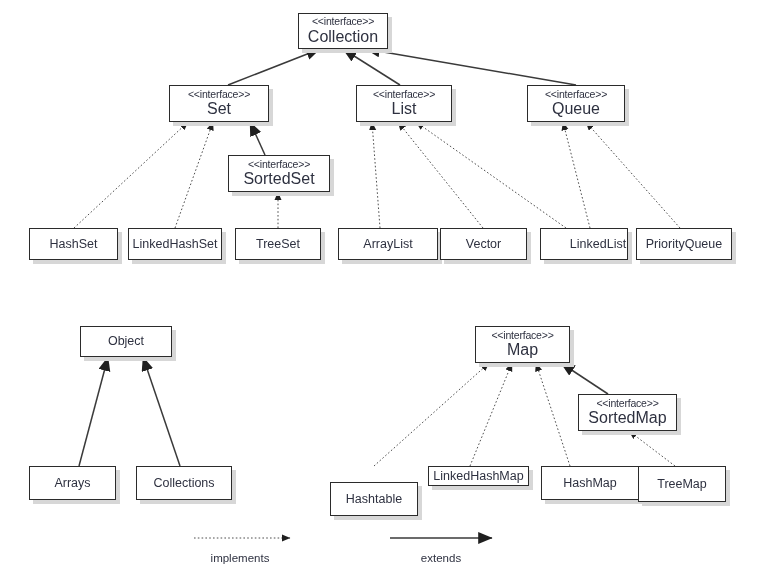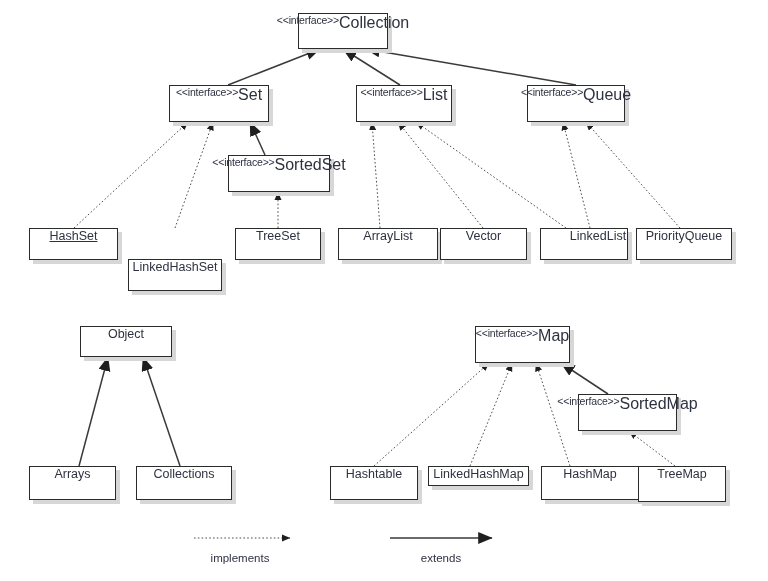--- a/index.html
+++ b/index.html
@@ -23,22 +23,22 @@
     height: 581px;
     pointer-events: none;
   }
   .node {
     position: absolute;
     box-sizing: border-box;
     background: #ffffff;
     border: 1.6px solid #2b2b2b;
     color: #2e3140;
     display: flex;
-    flex-direction: row;
-    align-items: flex-start;
+    flex-direction: column;
+    align-items: center;
     justify-content: center;
     line-height: 1.18;
     text-align: center;
     box-shadow: 4px 4px 0 0 #d7d7d7;
     z-index: 2;
   }
   .node .stereo {
     font-size: 10.5px;
     letter-spacing: -0.2px;
     white-space: nowrap;
@@ -111,24 +111,24 @@
         <div class="cname">List</div>
       </div>
       <div class="node iface" style="left: 527px; top: 85px; width: 98px; height: 37px;">
         <div class="stereo">&lt;&lt;interface&gt;&gt;</div>
         <div class="cname">Queue</div>
       </div>
       <div class="node iface" style="left: 228px; top: 155px; width: 102px; height: 37px;">
         <div class="stereo">&lt;&lt;interface&gt;&gt;</div>
         <div class="cname">SortedSet</div>
       </div>
-      <div class="node cls" style="left: 29px; top: 228px; width: 89px; height: 32px; text-decoration: underline;">
+      <div class="node cls" style="left: 29px; top: 228px; width: 89px; height: 32px;">
         <div class="cname">HashSet</div>
       </div>
-      <div class="node cls" style="left: 128px; top: 228px; width: 94px; height: 32px; margin-top: 31px;">
+      <div class="node cls" style="left: 128px; top: 228px; width: 94px; height: 32px;">
         <div class="cname">LinkedHashSet</div>
       </div>
       <div class="node cls" style="left: 235px; top: 228px; width: 86px; height: 32px;">
         <div class="cname">TreeSet</div>
       </div>
       <div class="node cls" style="left: 338px; top: 228px; width: 100px; height: 32px;">
         <div class="cname">ArrayList</div>
       </div>
       <div class="node cls" style="left: 440px; top: 228px; width: 87px; height: 32px;">
         <div class="cname">Vector</div>
@@ -149,21 +149,21 @@
         <div class="cname">Collections</div>
       </div>
       <div class="node iface" style="left: 475px; top: 326px; width: 95px; height: 37px;">
         <div class="stereo">&lt;&lt;interface&gt;&gt;</div>
         <div class="cname">Map</div>
       </div>
       <div class="node iface" style="left: 578px; top: 394px; width: 99px; height: 37px;">
         <div class="stereo">&lt;&lt;interface&gt;&gt;</div>
         <div class="cname">SortedMap</div>
       </div>
-      <div class="node cls" style="left: 330px; top: 466px; width: 88px; height: 34px;">
+      <div class="node cls" style="left: 330px; top: 482px; width: 88px; height: 34px;">
         <div class="cname">Hashtable</div>
       </div>
       <div class="node cls" style="left: 428px; top: 466px; width: 101px; height: 20px;">
         <div class="cname">LinkedHashMap</div>
       </div>
       <div class="node cls" style="left: 541px; top: 466px; width: 98px; height: 34px;">
         <div class="cname">HashMap</div>
       </div>
       <div class="node cls" style="left: 638px; top: 466px; width: 88px; height: 36px;">
         <div class="cname">TreeMap</div>

